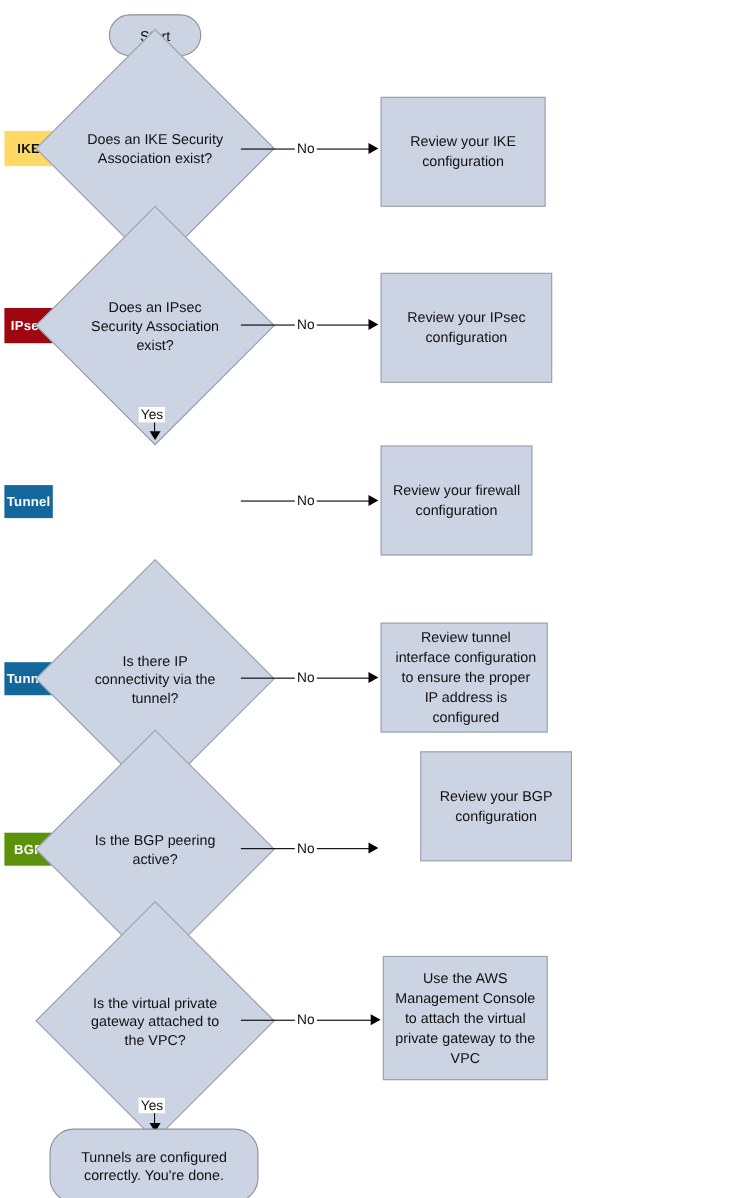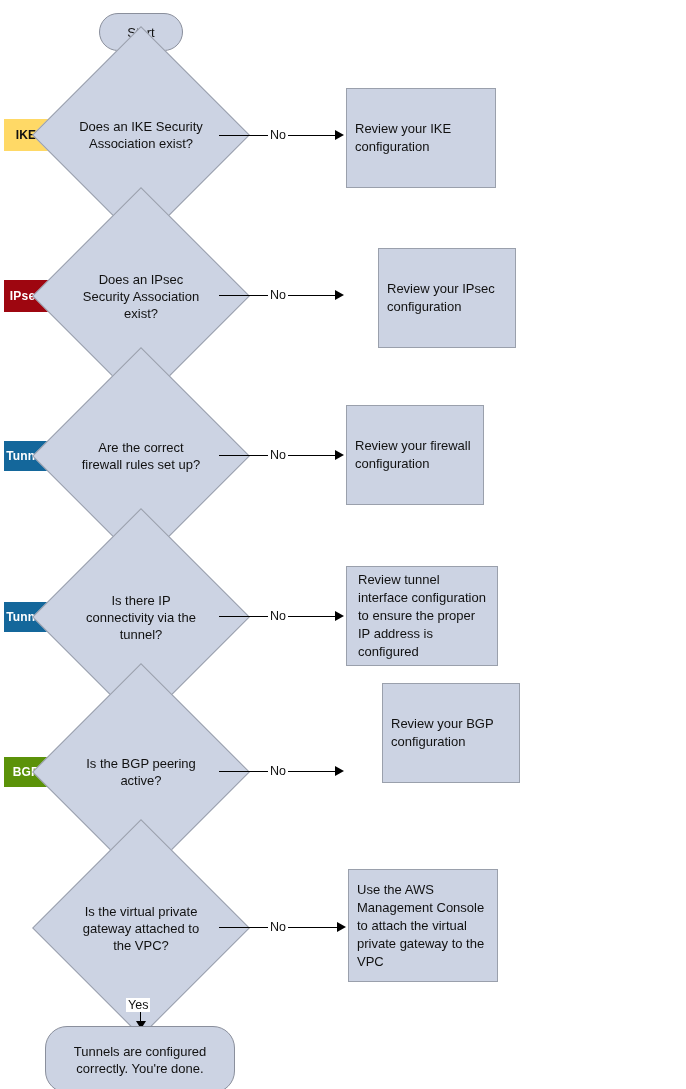--- a/index.html
+++ b/index.html
@@ -34,20 +34,21 @@
     color:#111;
   }
 
   
   .process{
     background:#ccd3e3;
     border:1px solid #9aa0ac;
     display:flex;
     align-items:center;
     justify-content:center;
+    text-align:center;
     font-size:13px;
     line-height:18px;
     box-sizing:border-box;
     padding:4px 8px;
     color:#111;
   }
 
   
   .decision{
     position:absolute;
@@ -161,36 +162,32 @@
 
   <div class="decision" style="left:64px; top:219px;">
     <div class="dia-shape"></div>
     <div class="dia-text">Does an IPsec Security Association exist?</div>
   </div>
 
   <div class="hline abs" style="left:219px; top:295px; width:118px;"></div>
   <div class="arrow-right abs" style="left:335px; top:290px;"></div>
   <div class="edge-label abs" style="left:268px; top:288px;">No</div>
 
-  <div class="process abs" style="left:346px; top:248px; width:138px; height:100px;margin-left:32px;">
+  <div class="process abs" style="left:346px; top:248px; width:156px; height:100px;">
     <span>Review your IPsec configuration</span>
   </div>
 
   <div class="vline abs" style="left:140px; top:373px; height:22px;"></div>
   <div class="edge-label abs" style="left:126px; top:370px;">Yes</div>
   <div class="arrow-down abs" style="left:136px; top:392px;"></div>
 
   <div class="tag abs" style="left:4px; top:441px; width:44px; height:30px; background:#14679b; color:#ffffff;">
     <span>Tunnel</span>
   </div>
 
-  <div class="decision" style="left:64px; top:379px;">
-    <div class="dia-shape"></div>
-    <div class="dia-text">Are the correct firewall rules set up?</div>
-  </div>
 
   <div class="hline abs" style="left:219px; top:455px; width:118px;"></div>
   <div class="arrow-right abs" style="left:335px; top:450px;"></div>
   <div class="edge-label abs" style="left:268px; top:448px;">No</div>
 
   <div class="process abs" style="left:346px; top:405px; width:138px; height:100px;">
     <span>Review your firewall configuration</span>
   </div>
 
   <div class="vline abs" style="left:140px; top:533px; height:22px;"></div>

